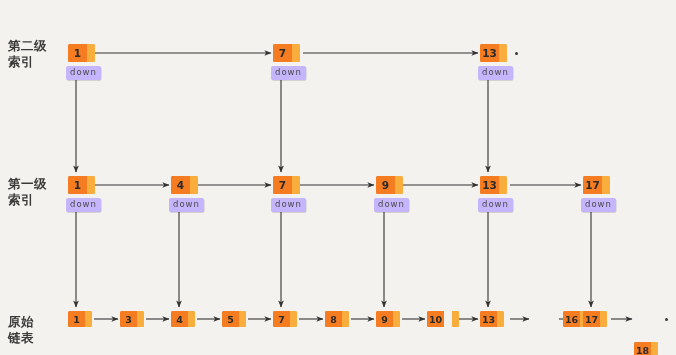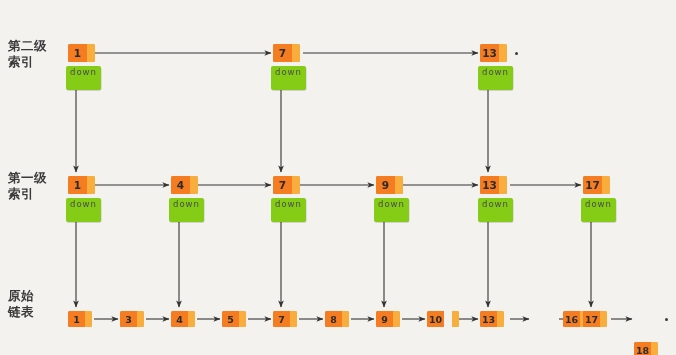--- a/index.html
+++ b/index.html
@@ -48,26 +48,26 @@
     width:8px;
     background:#f8ad3c;
     border-radius:0 1.5px 1.5px 0;
   }
   .node.small{height:16px;}
   .node.small .val{font-size:9.5px;min-width:13px;}
   .node.small .ptr{width:7px;}
 
   .down-badge{
     position:absolute;
-    background:#84cc16;
+    background:#c4b5fd;
     color:#4a4a4a;
     font-size:8.5px;
     font-family:"DejaVu Sans", sans-serif;
     letter-spacing:1px;
-    padding:1px 4px 12px 4px;
+    padding:1px 4px 2px 4px;
     border-radius:2px;
     height:11px;
     line-height:11px;
     box-shadow:0.5px 0.8px 0.6px rgba(0,0,0,0.18);
   }
 
   .null-dot{
     position:absolute;
     width:3px;height:3px;
     background:#3a3a3a;
@@ -118,25 +118,25 @@
       <line x1="384" y1="210" x2="384" y2="307"></line>
       <line x1="488" y1="210" x2="488" y2="307"></line>
       <line x1="591" y1="210" x2="591" y2="307"></line>
     </g>
   </svg>
 
   <div class="row-label" style="left:8px;top:38px;">
     <div>第二级</div>
     <div>索引</div>
   </div>
-  <div class="row-label" style="left:8px;top:170px;">
+  <div class="row-label" style="left:8px;top:176px;">
     <div>第一级</div>
     <div>索引</div>
   </div>
-  <div class="row-label" style="left:8px;top:288px;">
+  <div class="row-label" style="left:8px;top:314px;">
     <div>原始</div>
     <div>链表</div>
   </div>
 
   <div class="node" style="left:68px;top:44px;">
     <div class="val">1</div>
     <div class="ptr"></div>
   </div>
   <div class="down-badge" style="left:66px;top:66px;">down</div>
 

